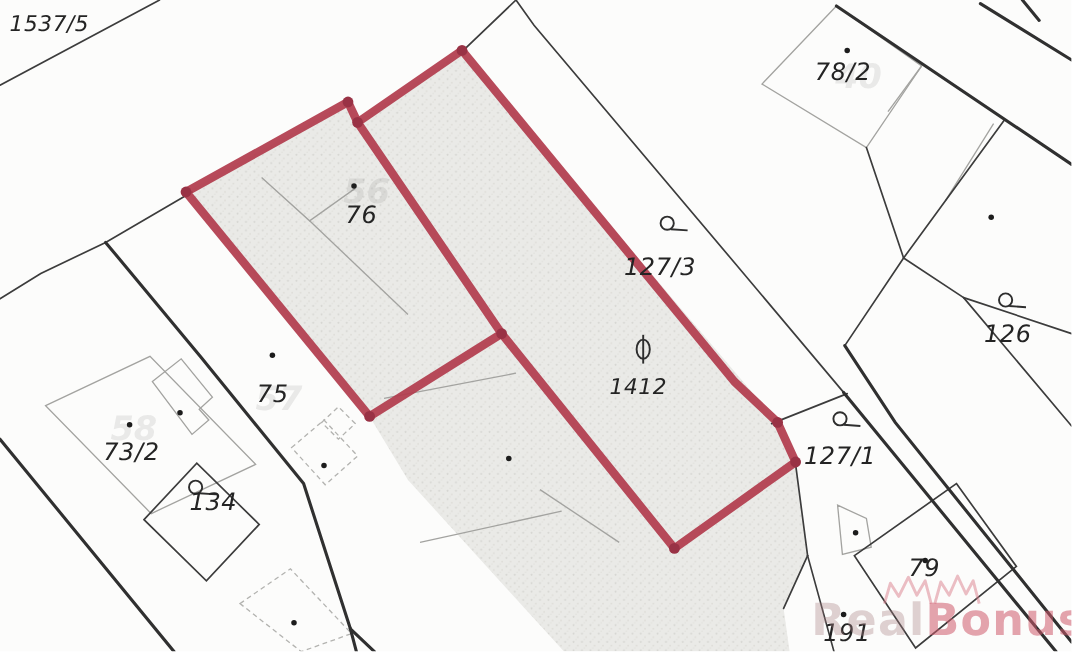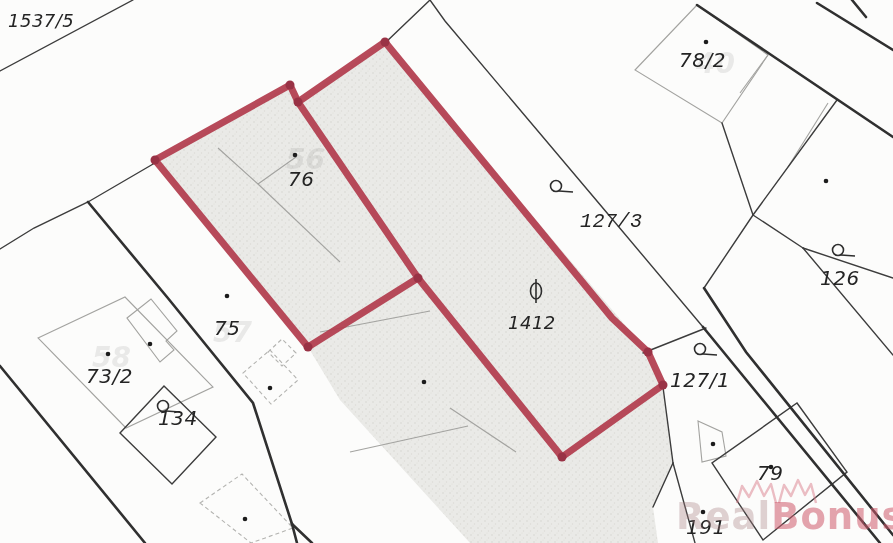--- a/index.html
+++ b/index.html
@@ -155,21 +155,21 @@
   </svg>
 
   <div class="faint-label" style="left:286px;top:146px;text-align:right;">56</div>
   <div class="faint-label" style="left:213px;top:283px;margin-top:36px;">57</div>
   <div class="faint-label" style="left:92px;top:344px;">58</div>
   <div class="faint-label" style="left:696px;top:50px;">40</div>
 
   <div class="parcel-label big" style="left:8px;top:12px;">1537/5</div>
   <div class="parcel-label" style="left:679px;top:50px;">78/2</div>
   <div class="parcel-label" style="left:288px;top:169px;">76</div>
-  <div class="parcel-label" style="left:580px;top:212px;font-family:Liberation Mono, monospace;">127/3</div>
+  <div class="parcel-label" style="left:520px;top:212px;">127/3</div>
   <div class="parcel-label" style="left:820px;top:268px;">126</div>
   <div class="parcel-label" style="left:214px;top:318px;">75</div>
   <div class="parcel-label" style="left:86px;top:366px;">73/2</div>
   <div class="parcel-label" style="left:158px;top:408px;">134</div>
   <div class="parcel-label big" style="left:508px;top:314px;">1412</div>
   <div class="parcel-label" style="left:670px;top:370px;">127/1</div>
   <div class="parcel-label" style="left:757px;top:463px;">79</div>
   <div class="parcel-label" style="left:686px;top:517px;">191</div>
 
   <div id="watermark">

